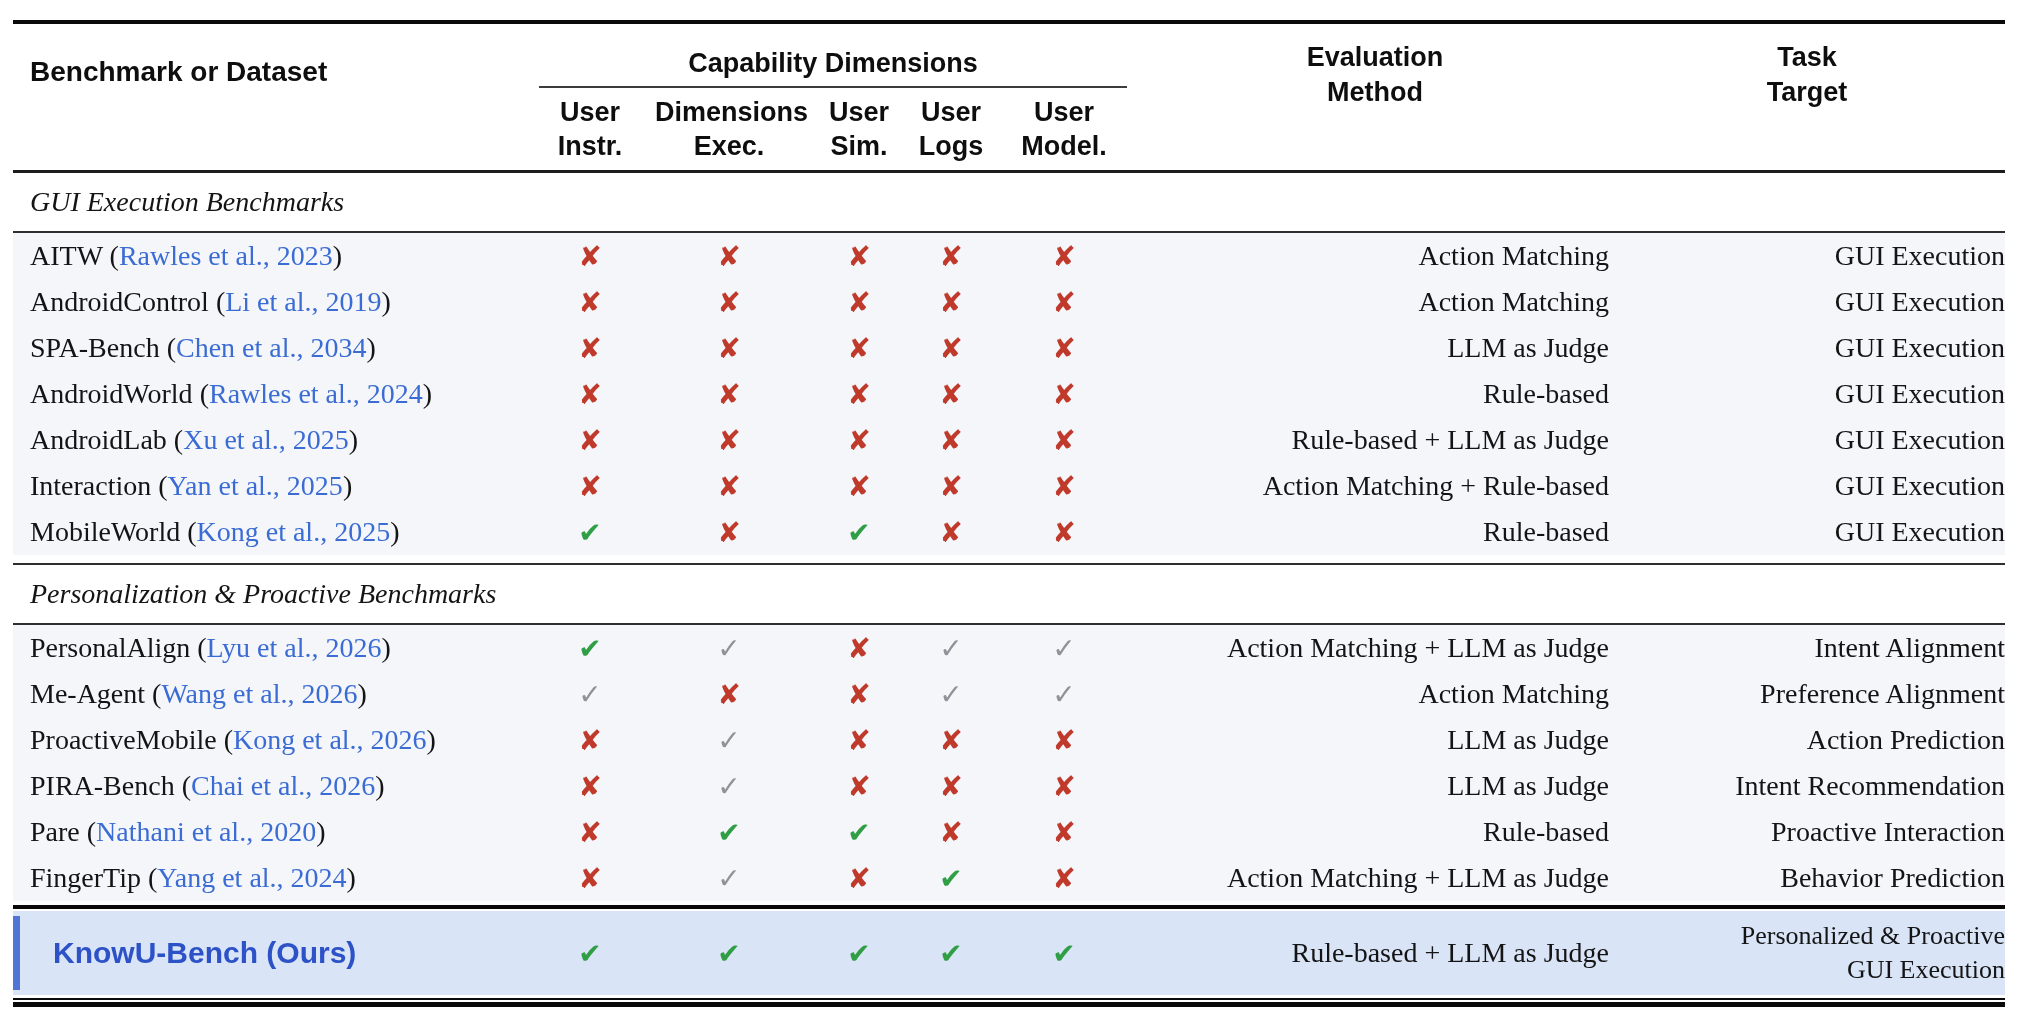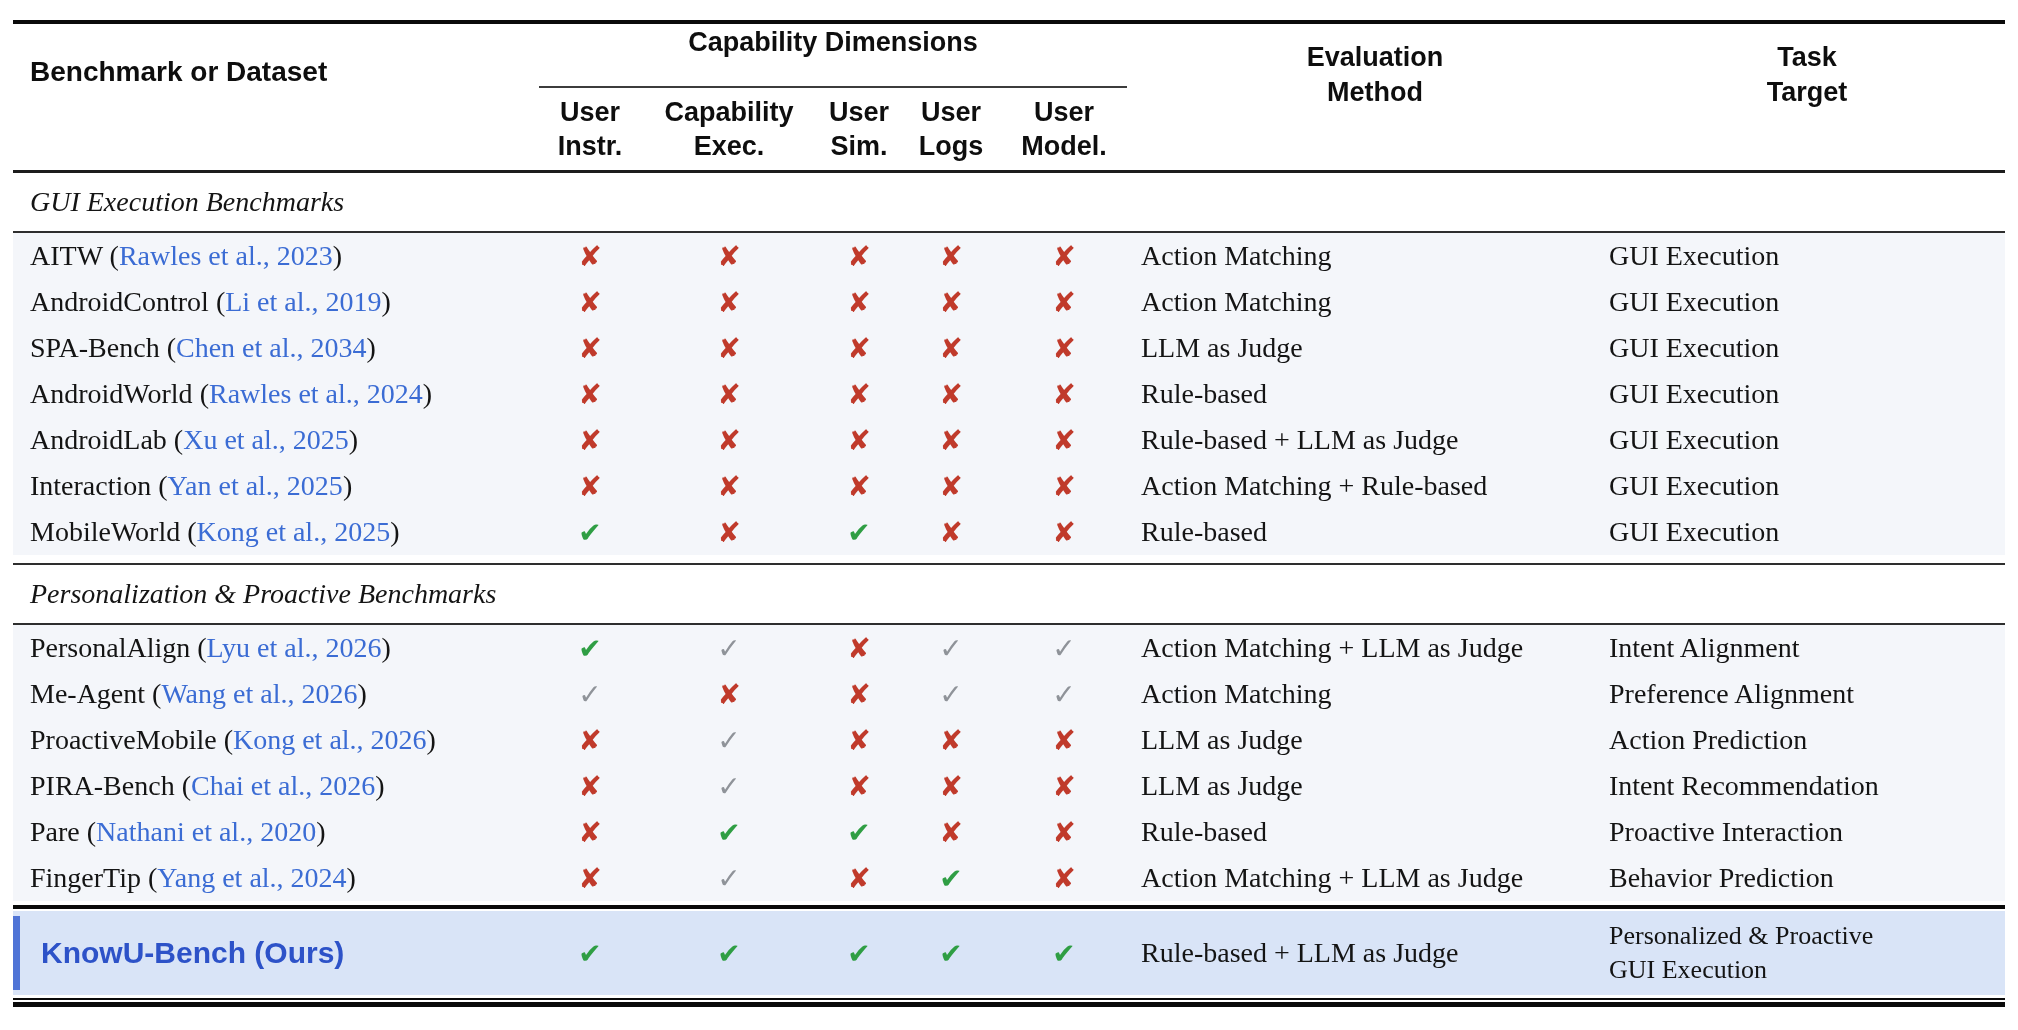--- a/index.html
+++ b/index.html
@@ -15,41 +15,41 @@
   .rule-thick td{height:4px;background:#0a0a0a;}
   .sp8 td{height:8px;} .sp4 td{height:4px;} .sp2 td{height:2px;} .sp3 td{height:3px;}
   .rule-bot1 td{height:2px;background:#0a0a0a;}
   .rule-bot2 td{height:5px;background:#0a0a0a;}
 
   
   .hd{font-family:"Liberation Sans","DejaVu Sans",sans-serif;font-weight:bold;color:#0e0e0e;}
   td.h-bench{font-size:28px;text-align:left;padding-left:17px;padding-bottom:50px;}
   td.h-span2{font-size:27px;text-align:center;line-height:35px;padding-bottom:44px;}
   td.h-capgrp{vertical-align:bottom;height:64px;}
-  .capgrp-inner{margin:0 14px;padding-bottom:28px;border-bottom:2px solid #3c3c3c;
+  .capgrp-inner{margin:0 14px;padding-bottom:7px;border-bottom:2px solid #3c3c3c;
     text-align:center;font-size:27px;}
   td.h-sub{height:82px;text-align:center;font-size:27px;line-height:34px;vertical-align:middle;}
 
   
   tr.sec td{height:58px;background:#ffffff;font-family:"Liberation Serif","DejaVu Serif",serif;
     font-style:italic;font-size:28px;color:#141414;text-align:left;padding-left:17px;}
 
   
   tr.data td{height:46px;background:#f4f6fa;}
   td.c-name{font-family:"Liberation Serif","DejaVu Serif",serif;font-size:28px;color:#141414;
     text-align:left;padding-left:17px;white-space:nowrap;}
   .cite{color:#3b6cd4;}
   td.c-mark{text-align:center;font-family:"DejaVu Sans","Liberation Sans",sans-serif;font-size:28px;}
   td.c-eval,td.c-target{font-family:"Liberation Serif","DejaVu Serif",serif;font-size:28px;
-    color:#141414;text-align:left;white-space:nowrap;}
+    color:#141414;text-align:right;white-space:nowrap;}
 
   
   tr.ours td{height:84px;background:#d9e4f7;}
   tr.ours td.c-name{position:relative;font-family:"Liberation Sans","DejaVu Sans",sans-serif;
-    font-weight:bold;font-size:30px;color:#2d52c8;padding-left:28px;}
+    font-weight:bold;font-size:30px;color:#2d52c8;padding-left:40px;}
   .ours-bar{position:absolute;left:0;top:5px;bottom:5px;width:7px;background:#4f74d6;}
   tr.ours td.c-target{white-space:normal;font-size:26px;line-height:34px;}
 </style>
 </head>
 <body>
 
 <div class="page">
 <table class="bench">
   <colgroup>
     <col style="width:512px">
@@ -80,21 +80,21 @@
       <div>Task</div>
       <div>Target</div>
     </td>
   </tr>
   <tr>
     <td class="hd h-sub">
             <div>User</div>
             <div>Instr.</div>
           </td>
     <td class="hd h-sub">
-            <div>Capability</div>
+            <div>Dimensions</div>
             <div>Exec.</div>
           </td>
     <td class="hd h-sub">
             <div>User</div>
             <div>Sim.</div>
           </td>
     <td class="hd h-sub">
             <div>User</div>
             <div>Logs</div>
           </td>

